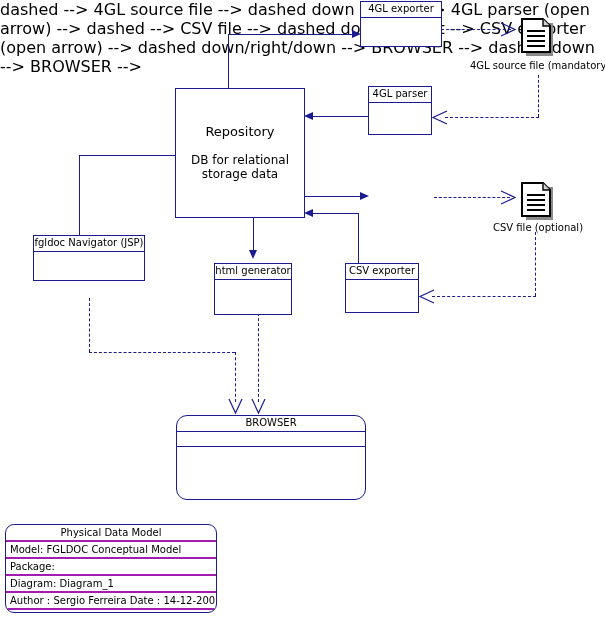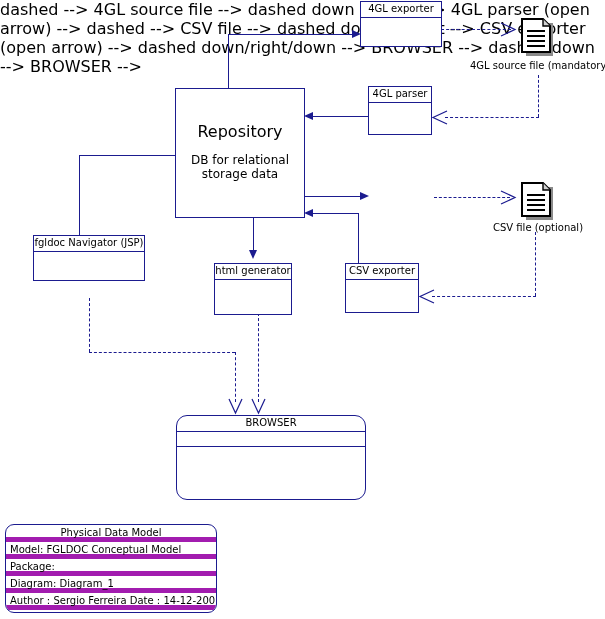--- a/index.html
+++ b/index.html
@@ -21,21 +21,21 @@
     height:15px;
     white-space:nowrap;
     overflow:hidden;
     color:#000;
   }
   .node .body{height:calc(100% - 15px);}
 
   
   .bignode{position:absolute;border:1px solid #1b1b8f;background:#fff;box-sizing:border-box;
            display:flex;flex-direction:column;align-items:center;justify-content:center;}
-  .bignode .l1{font-size:16px;line-height:14px;text-align:center;}
+  .bignode .l1{font-size:13px;line-height:14px;text-align:center;}
   .bignode .l2{font-size:12px;line-height:14px;text-align:center;margin-top:14px;}
 
   
   .browser{position:absolute;border:1px solid #1b1b8f;border-radius:11px;background:#fff;box-sizing:border-box;}
   .browser .btitle{font-size:10px;line-height:14px;text-align:center;height:15px;
                    border-bottom:1px solid #1b1b8f;white-space:nowrap;}
   .browser .bmid{height:14px;border-bottom:1px solid #1b1b8f;}
 
   
   .seg{position:absolute;background:#1b1b8f;}
@@ -53,21 +53,21 @@
   
   .oah{position:absolute;}
   .oah svg{display:block;overflow:visible;}
 
   
   .doc{position:absolute;}
   .doclabel{position:absolute;font-size:10px;line-height:12px;white-space:nowrap;text-align:center;}
 
   
   .legend{position:absolute;border:1px solid #1b1b8f;border-radius:9px;background:#fff;box-sizing:border-box;overflow:hidden;}
-  .legend .row{border-bottom:5px solid #a21caf;font-size:10px;line-height:16px;height:17px;padding:0 4px;white-space:nowrap;box-sizing:border-box;}
+  .legend .row{border-bottom:2px solid #a21caf;font-size:10px;line-height:16px;height:17px;padding:0 4px;white-space:nowrap;box-sizing:border-box;}
   .legend .row:last-child{border-bottom:none;}
   .legend .row.title{text-align:center;padding:0;}
 </style>
 </head>
 <body>
 
 <div id="canvas">
 
   
 

